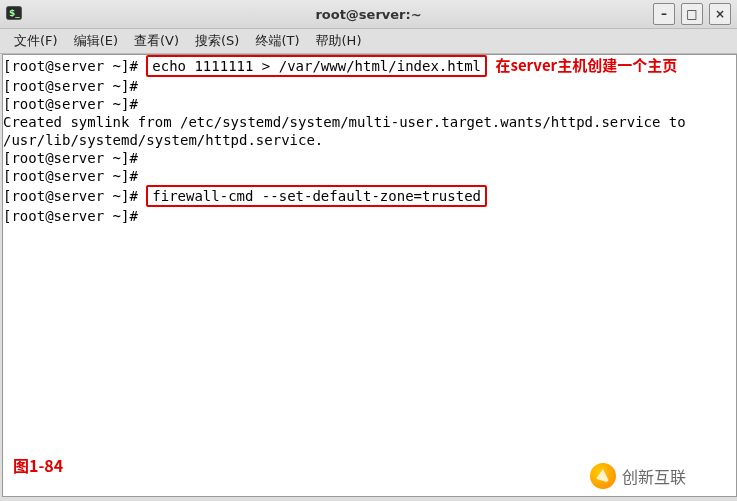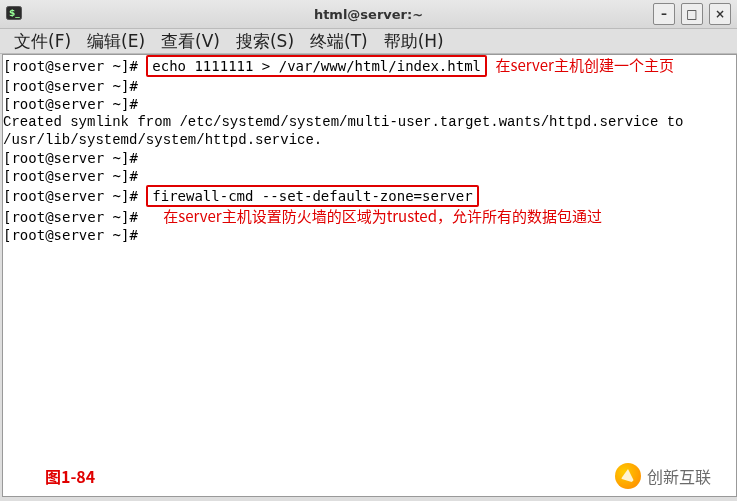--- a/index.html
+++ b/index.html
@@ -51,21 +51,21 @@
     cursor: pointer;
     border-radius: 2px;
   }
   .menubar {
     height: 24px;
     background: #e0e0e0;
     border-bottom: 1px solid #bbb;
     display: flex;
     align-items: center;
     padding-left: 6px;
-    font-size: 17px;
+    font-size: 13px;
     color: #222;
   }
   .menu-item {
     padding: 2px 8px;
     cursor: pointer;
   }
   .terminal {
     background: #fff;
     width: 733px;
     margin-left: 2px;
@@ -83,43 +83,42 @@
     position: relative;
   }
   .hlbox {
     border: 2px solid #e00000;
     border-radius: 2px;
     padding: 0 4px;
     display: inline-block;
   }
   .anno {
     color: #e00000;
-    font-weight: normal;
+    font-weight: bold;
     font-family: "PingFang SC","Noto Sans CJK SC","Microsoft YaHei", sans-serif;
     font-size: 15px;
   }
   .fig-label {
     position: absolute;
     left: 10px;
-    bottom: 11px;
+    bottom: 22px;
     color: #e00000;
     font-weight: bold;
     font-family: "PingFang SC","Noto Sans CJK SC","Microsoft YaHei", sans-serif;
     font-size: 16px;
-    margin-left: 32px;
   }
   .watermark {
     position: absolute;
-    right: 0;
+    right: 8px;
     bottom: 0;
     width: 130px;
     height: 40px;
     display: flex;
     align-items: center;
-    justify-content: center;
+    justify-content: flex-start;
     padding-right: 8px;
     font-family: "PingFang SC","Noto Sans CJK SC","Microsoft YaHei", sans-serif;
     font-size: 16px;
     color: #6a6a6a;
     background: linear-gradient(135deg, rgba(255,255,255,0) 0%, rgba(255,255,255,0.85) 45%);
   }
   .wm-logo {
     width: 26px;
     height: 26px;
     border-radius: 50%;
@@ -138,46 +137,45 @@
   }
 </style>
 </head>
 <body>
 
 <div class="titlebar">
   <svg class="title-icon" viewBox="0 0 16 16">
     <rect x="0.5" y="1.5" width="15" height="13" rx="2" fill="#2b2b2b" stroke="#555"></rect>
     <text x="3" y="11" font-size="9" fill="#9f9">$_</text>
   </svg>
-  <span>html@server:~</span>
+  <span>root@server:~</span>
   <div class="win-controls">
     <div class="win-btn">–</div>
     <div class="win-btn">□</div>
     <div class="win-btn">×</div>
   </div>
 </div>
 
 <div class="menubar">
   <div class="menu-item">文件(F)</div>
   <div class="menu-item">编辑(E)</div>
   <div class="menu-item">查看(V)</div>
   <div class="menu-item">搜索(S)</div>
   <div class="menu-item">终端(T)</div>
   <div class="menu-item">帮助(H)</div>
 </div>
 
 <div class="terminal">
   <div class="term-line"><span>[root@server ~]#</span> <span class="hlbox">echo 1111111 &gt; /var/www/html/index.html</span> <span class="anno">在server主机创建一个主页</span></div>
   <div class="term-line"><span>[root@server ~]#</span></div>
   <div class="term-line"><span>[root@server ~]#</span></div>
-  <div class="term-line"><span style="white-space:pre-wrap;display:inline-block;width:720px;font-family:Liberation Mono, monospace;">Created symlink from /etc/systemd/system/multi-user.target.wants/httpd.service to /usr/lib/systemd/system/httpd.service.</span></div>
+  <div class="term-line"><span style="white-space:pre-wrap;display:inline-block;width:720px;">Created symlink from /etc/systemd/system/multi-user.target.wants/httpd.service to /usr/lib/systemd/system/httpd.service.</span></div>
   <div class="term-line"><span>[root@server ~]#</span></div>
   <div class="term-line"><span>[root@server ~]#</span></div>
-  <div class="term-line"><span>[root@server ~]#</span> <span class="hlbox">firewall-cmd --set-default-zone=server</span></div>
-  <div class="term-line"><span>[root@server ~]#</span>   <span class="anno">在server主机设置防火墙的区域为trusted，允许所有的数据包通过</span></div>
+  <div class="term-line"><span>[root@server ~]#</span> <span class="hlbox">firewall-cmd --set-default-zone=trusted</span></div>
   <div class="term-line"><span>[root@server ~]#</span></div>
 
   <div class="fig-label">图1-84</div>
 
   <div class="watermark">
     <div class="wm-logo"></div>
     <span>创新互联</span>
   </div>
 </div>
 

